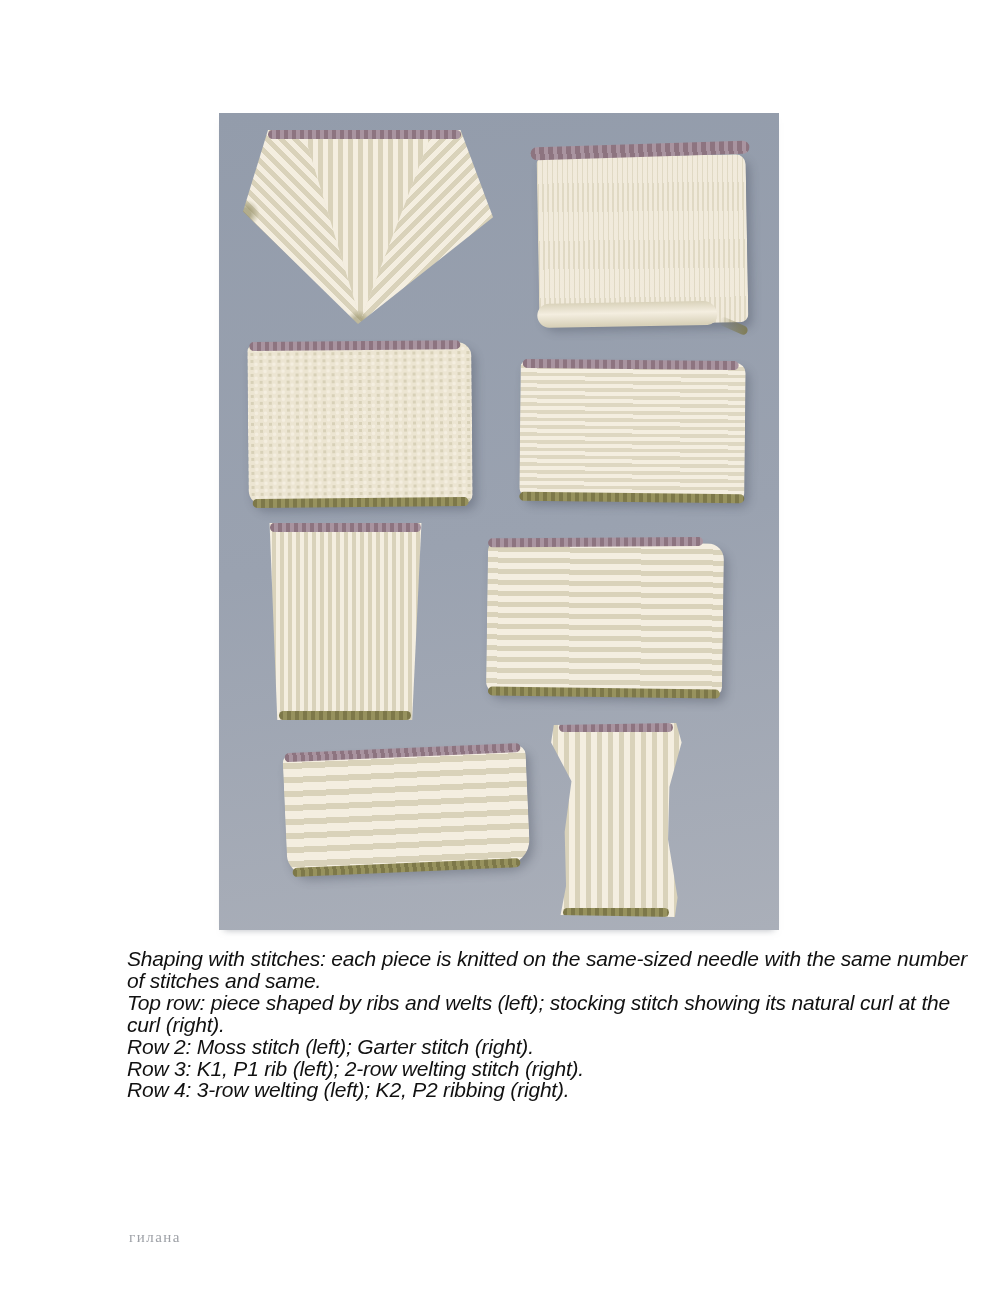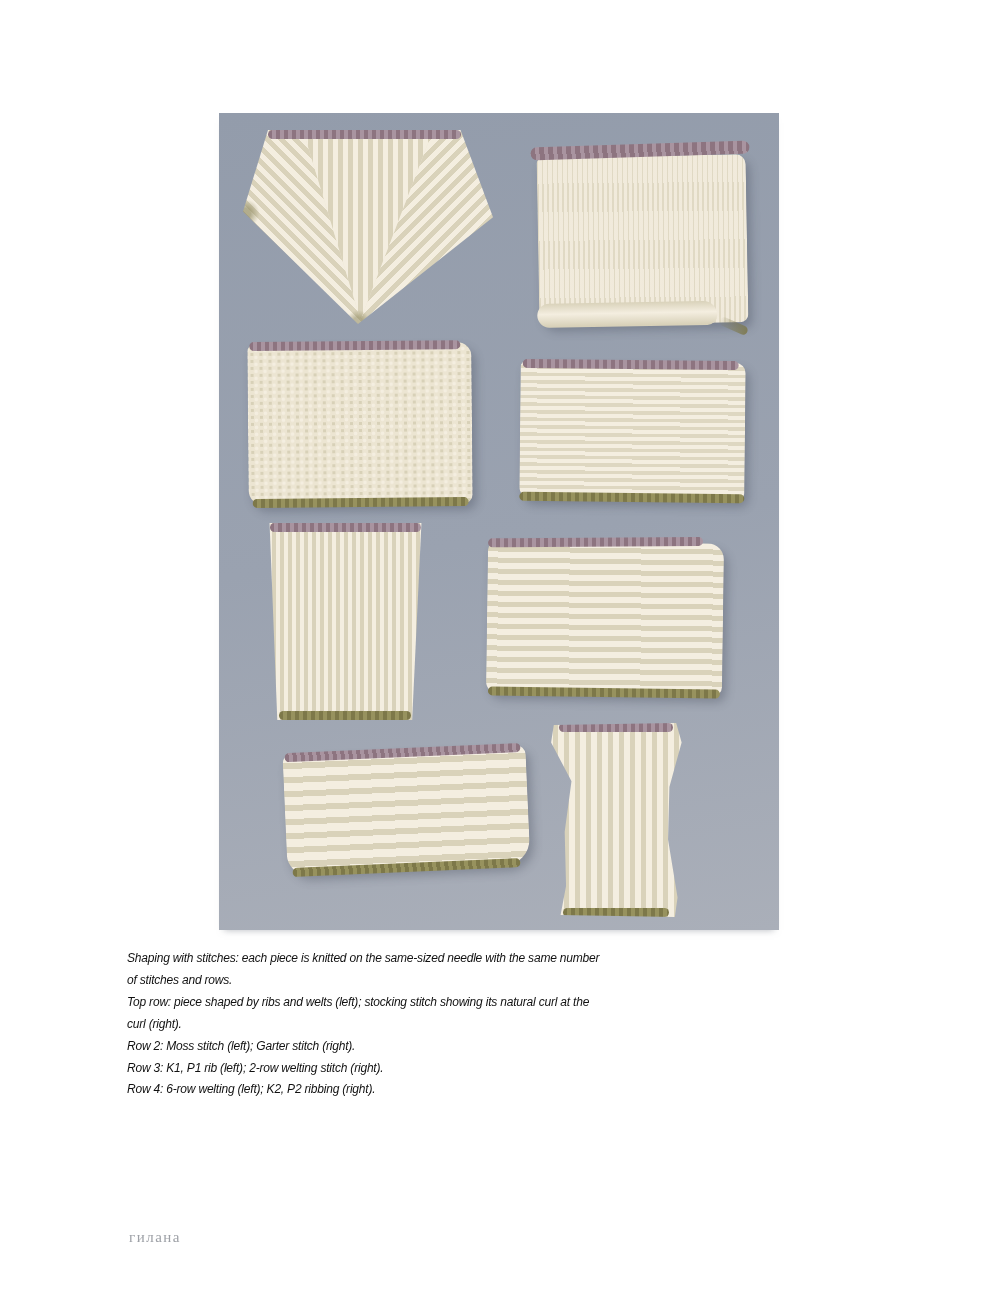--- a/index.html
+++ b/index.html
@@ -120,21 +120,21 @@
 
   
   .sw-k2p2 { left:328px; top:610px; width:136px; height:194px;
     clip-path: polygon(5% 1%, 95% 0, 99% 10%, 90% 33%, 89% 60%, 96% 90%, 94% 100%, 10% 99%, 14% 84%, 13% 56%, 18% 30%, 3% 10%); }
   .sw-k2p2 .edge-purple { left:9%;  right:7%;  top:0; }
   .sw-k2p2 .edge-olive  { left:12%; right:10%; bottom:0; }
 
   
   .caption {
     position:absolute; left:127px; top:948px;
-    font-style: italic; font-size:12px; line-height:21.9px;
+    font-style: italic; font-size:21px; line-height:21.9px;
     letter-spacing:-0.2px; color: var(--caption-color);
   }
   .cap-line { white-space:nowrap; }
 
   
   .watermark {
     position:absolute; left:129px; top:1229px;
     font-size:15px; letter-spacing:1.5px; color: var(--watermark-color); font-family: Liberation Serif, serif;
   }
 </style>
@@ -184,21 +184,21 @@
 
   <div class="swatch sw-k2p2 tx-rib-wide sw-clip">
     <div class="edge edge-purple"></div>
     <div class="edge edge-olive"></div>
   </div>
 
 </div>
 
 <div class="caption">
   <div class="cap-line">Shaping with stitches: each piece is knitted on the same-sized needle with the same number</div>
-  <div class="cap-line">of stitches and rows.</div>
+  <div class="cap-line">of stitches and same.</div>
   <div class="cap-line">Top row: piece shaped by ribs and welts (left); stocking stitch showing its natural curl at the</div>
   <div class="cap-line">curl (right).</div>
   <div class="cap-line">Row 2: Moss stitch (left); Garter stitch (right).</div>
   <div class="cap-line">Row 3: K1, P1 rib (left); 2-row welting stitch (right).</div>
-  <div class="cap-line">Row 4: 6-row welting (left); K2, P2 ribbing (right).</div>
+  <div class="cap-line">Row 4: 3-row welting (left); K2, P2 ribbing (right).</div>
 </div>
 
 <div class="watermark">гилана</div>
 
 </body></html>

